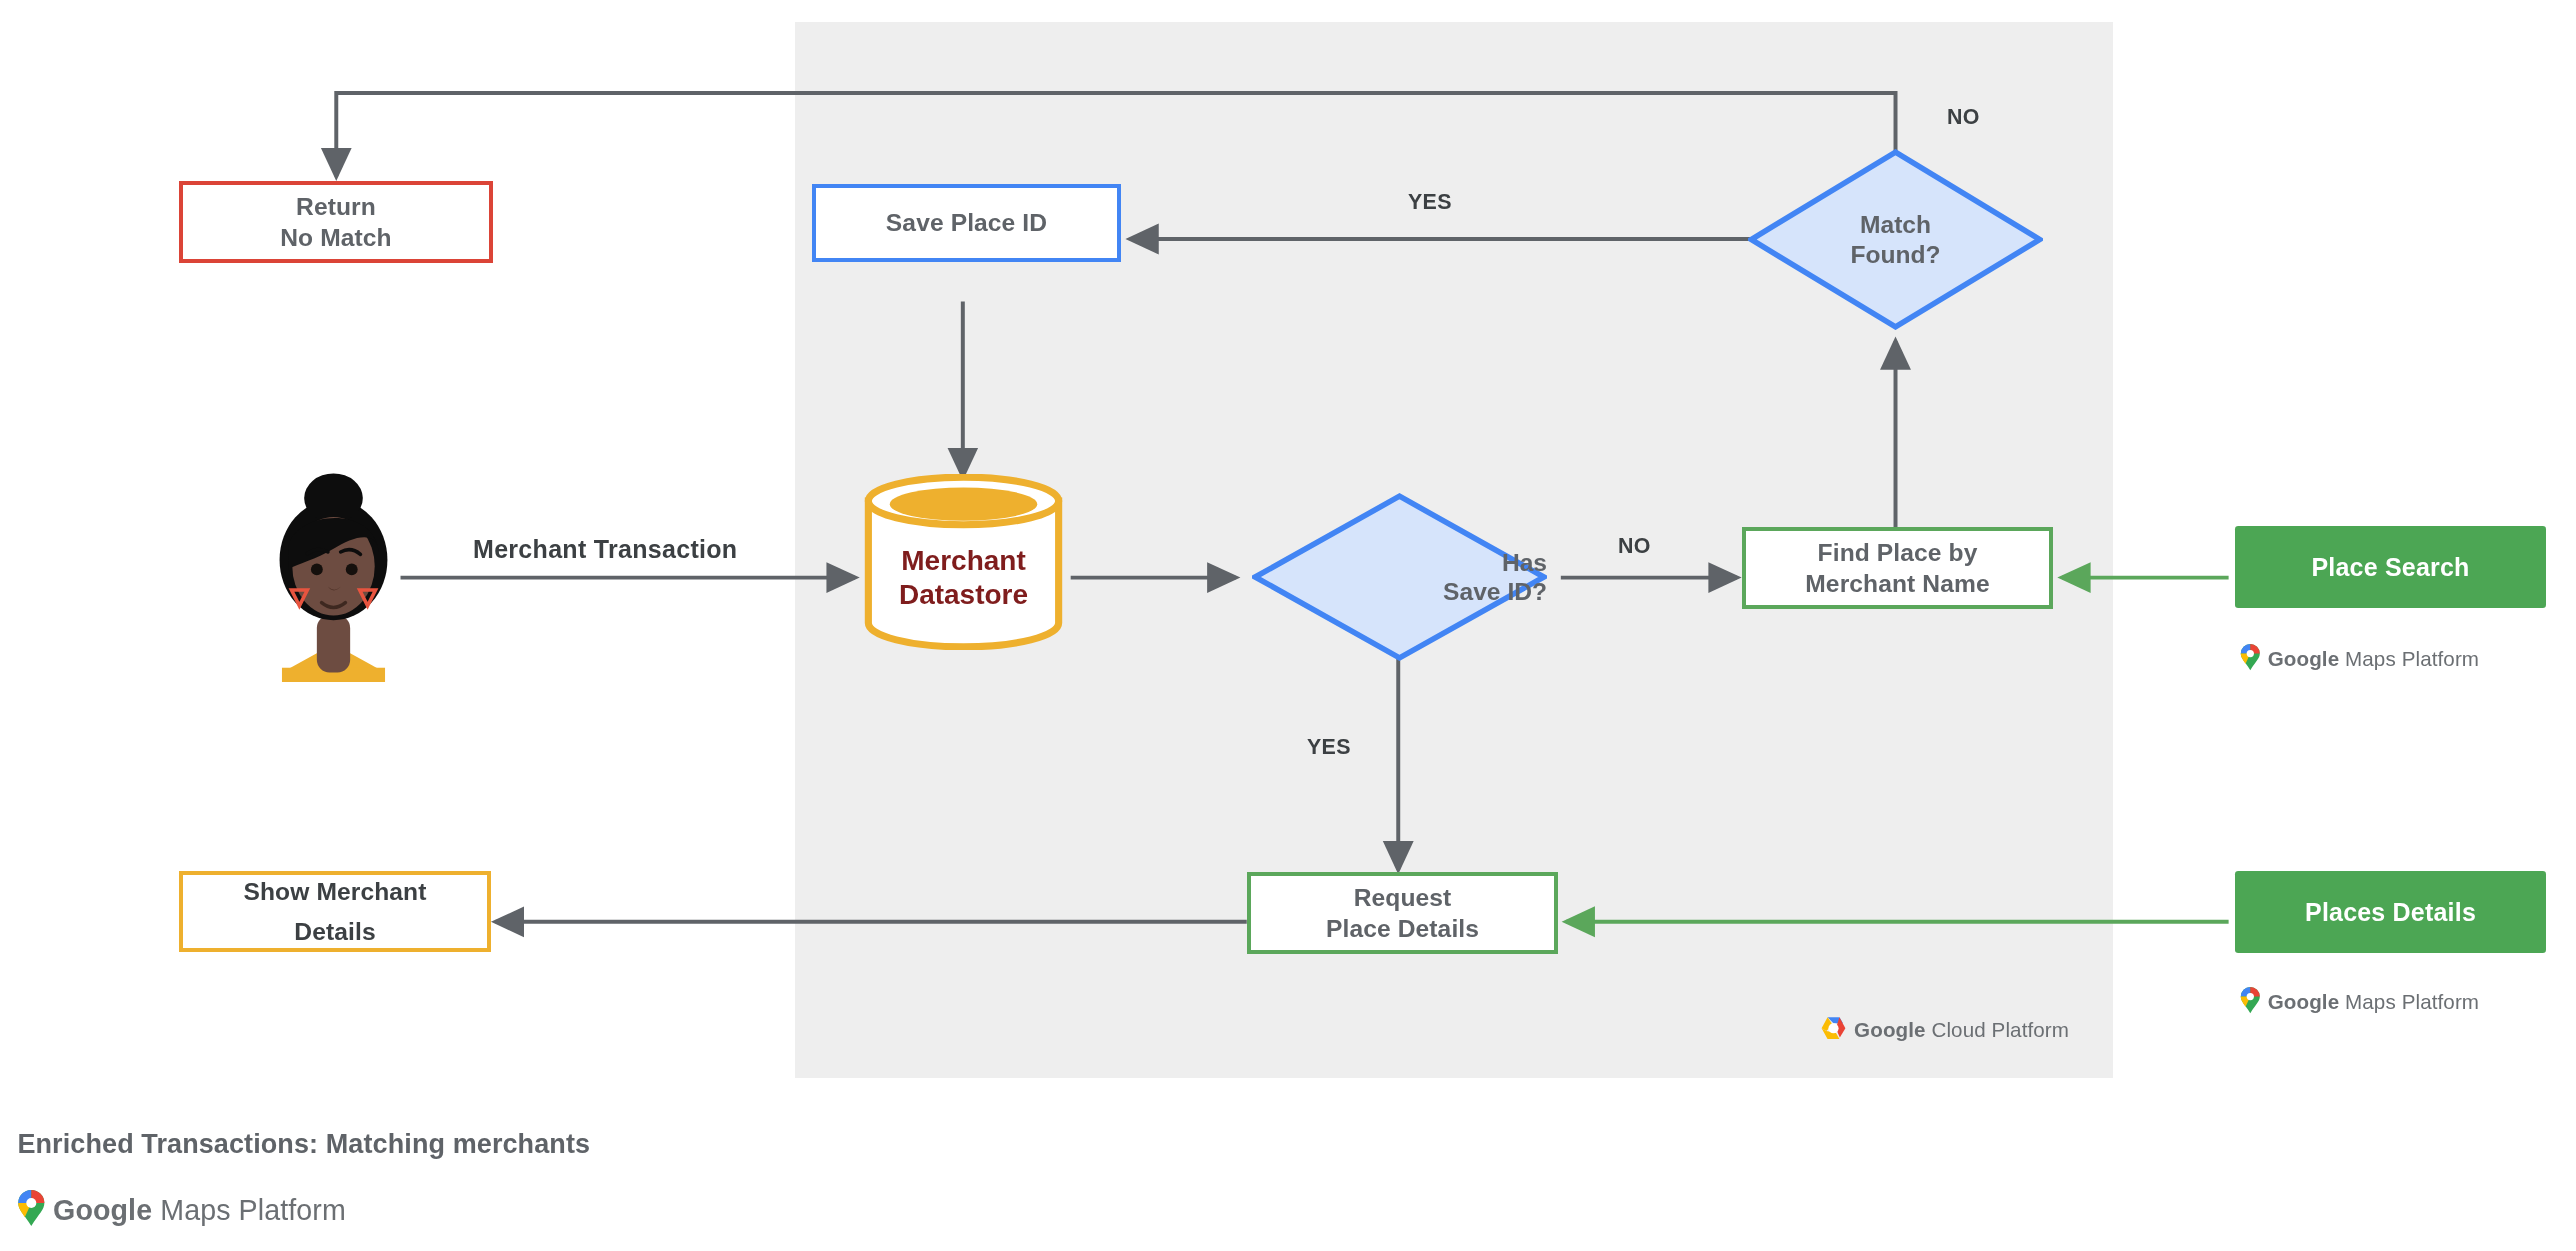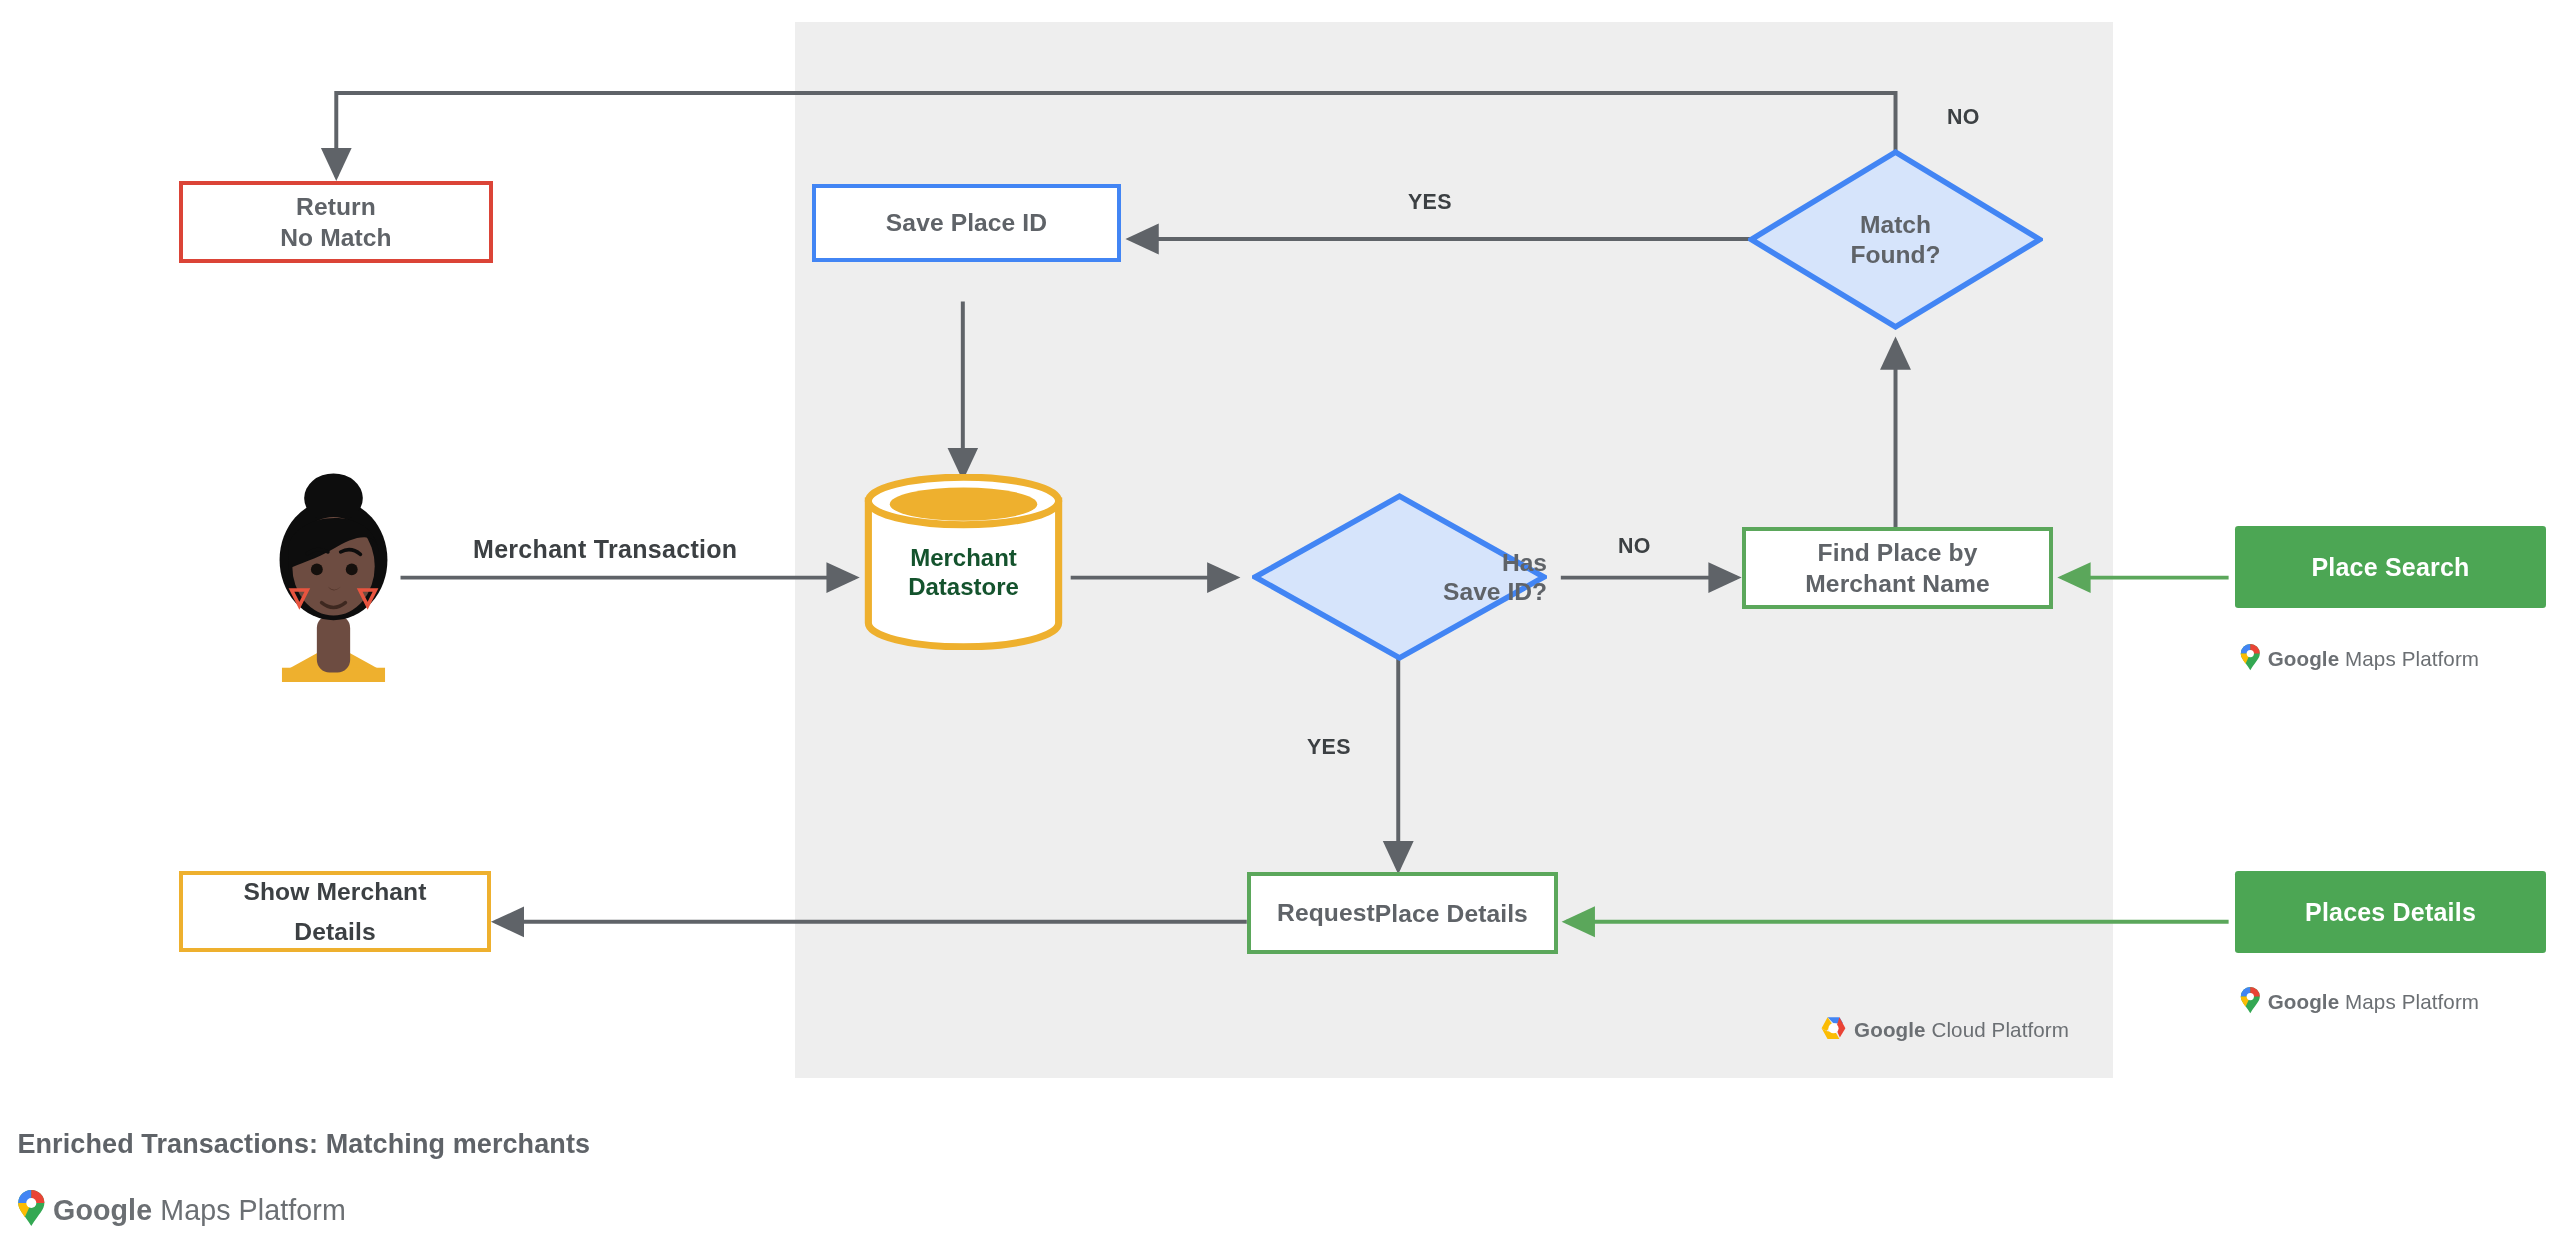--- a/index.html
+++ b/index.html
@@ -27,21 +27,21 @@
   .diamond{position:absolute;}
   .diamond svg{position:absolute;inset:0;width:100%;height:100%;}
   .diamond .dtext{position:absolute;inset:0;display:flex;flex-direction:column;
         align-items:center;justify-content:center;text-align:center;
         color:#5f6368;font-weight:bold;line-height:1.2;}
 
   
   #datastore{position:absolute;left:861px;top:474px;width:205px;height:176px;}
   #datastore svg{position:absolute;inset:0;width:100%;height:100%;}
   #datastore .dstext{position:absolute;left:0;right:0;top:70px;
-        text-align:center;color:#14532d;font-weight:bold;font-size:24px;line-height:1.2;}
+        text-align:center;color:#7f1d1d;font-weight:bold;font-size:28px;line-height:1.2;}
 
   
   .chip{position:absolute;background:#4ca654;border-radius:3.2px;color:#ffffff;
         font-weight:bold;font-size:25px;display:flex;align-items:center;
         justify-content:center;letter-spacing:0.2px;}
 
   
   .logo-lockup{position:absolute;display:flex;align-items:center;gap:7.1px;}
   .logo-lockup .logo-text{font-size:20.6px;color:#6b6f73;letter-spacing:0.1px;white-space:nowrap;}
   .logo-lockup .logo-text b{font-weight:bold;color:#6b6f73;}
@@ -184,21 +184,21 @@
       <span>Has</span>
       <span>Save ID?</span>
     </div>
   </div>
 
   <div class="node green" id="n-findplace" style="left:1742px;top:527px;width:311px;height:82px;font-size:24.6px;flex-direction:column;">
     <span class="l1">Find Place by</span>
     <span class="l2">Merchant Name</span>
   </div>
 
-  <div class="node green" id="n-reqdetails" style="left:1247px;top:872px;width:311px;height:82px;font-size:24.6px;flex-direction:row;">
+  <div class="node green" id="n-reqdetails" style="left:1247px;top:872px;width:311px;height:82px;font-size:24.6px;flex-direction:column;">
     <span class="l1">Request</span>
     <span class="l2">Place Details</span>
   </div>
 
   <div class="node yellow" id="n-showdetails" style="left:179px;top:871px;width:312px;height:81px;font-size:24.6px;flex-direction:column;color:#3c4043;gap:9px;">
     <span class="l1">Show Merchant</span>
     <span class="l2">Details</span>
   </div>
 
   <div class="chip" id="chip-place-search" style="left:2235px;top:526px;width:311px;height:82px;">

